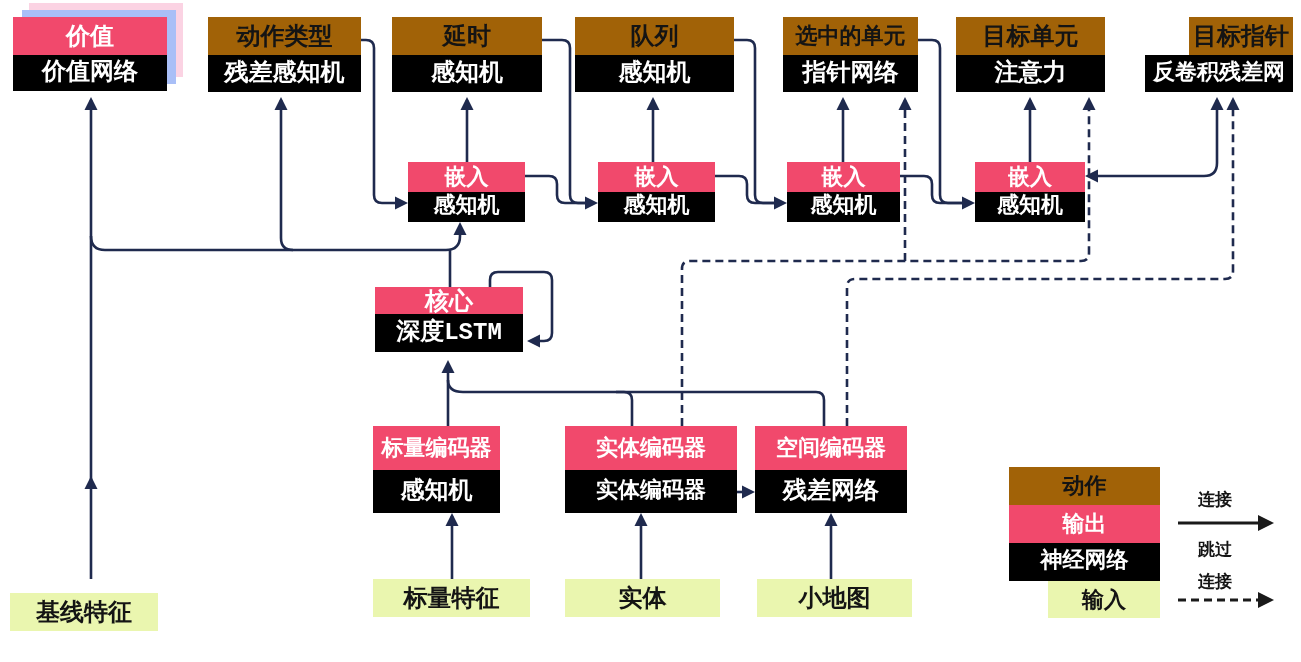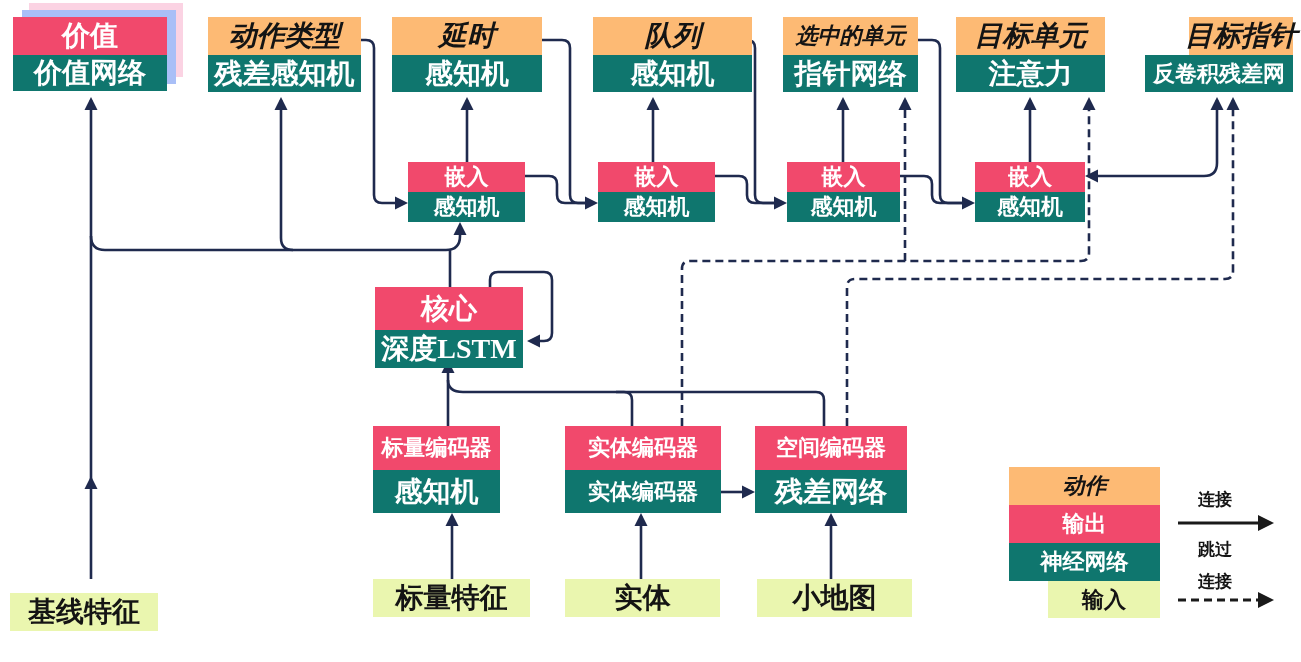--- a/index.html
+++ b/index.html
@@ -2,24 +2,24 @@
 <html><head>
 <meta charset="utf-8">
 <style>
   html,body{margin:0;padding:0;background:#ffffff;}
   body{width:1301px;height:662px;position:relative;overflow:hidden;
        font-family:"Liberation Serif","DejaVu Serif",serif;}
   .stage{position:absolute;left:0;top:0;width:1301px;height:662px;}
   svg.wires{position:absolute;left:0;top:0;z-index:1;}
   .node{position:absolute;z-index:3;display:flex;flex-direction:column;}
   .row{display:flex;align-items:center;justify-content:center;
-       font-weight:bold;font-size:28px;line-height:1;white-space:nowrap;}
-  .action{background:#fdba74;color:#141414;font-style:italic;}
+       font-weight:bold;font-size:24px;line-height:1;white-space:nowrap;}
+  .action{background:#a16207;color:#141414;}
   .output{background:#F1496C;color:#ffffff;}
-  .network{background:#0f766e;color:#ffffff;}
+  .network{background:#000000;color:#ffffff;font-family:Liberation Mono, monospace;}
   .input{background:#EAF6AF;color:#141414;}
   .shadow{position:absolute;z-index:2;}
   .legendbox{position:absolute;left:1009px;top:467px;width:151px;z-index:3;
              display:flex;flex-direction:column;}
   .legendbox .row{font-size:22px;}
   .arrowlabel{position:absolute;z-index:3;font-weight:bold;font-size:17px;
               color:#141414;width:60px;text-align:center;}
   .small{font-size:22px;}
 </style>
 </head>
@@ -100,21 +100,21 @@
     <div class="row network" style="height:36px;">价值网络</div>
   </div>
   <div class="node" style="left:208px;top:17px;width:153px;">
     <div class="row action" style="height:38px;">动作类型</div>
     <div class="row network" style="height:37px;">残差感知机</div>
   </div>
   <div class="node" style="left:392px;top:17px;width:150px;">
     <div class="row action" style="height:38px;">延时</div>
     <div class="row network" style="height:37px;">感知机</div>
   </div>
-  <div class="node" style="left:573px;top:17px;width:159px;padding-left:20px;">
+  <div class="node" style="left:555px;top:17px;width:159px;padding-left:20px;">
     <div class="row action" style="height:38px;">队列</div>
     <div class="row network" style="height:37px;">感知机</div>
   </div>
   <div class="node" style="left:783px;top:17px;width:135px;">
     <div class="row action small" style="height:38px;">选中的单元</div>
     <div class="row network" style="height:37px;">指针网络</div>
   </div>
   <div class="node" style="left:956px;top:17px;width:149px;">
     <div class="row action" style="height:38px;">目标单元</div>
     <div class="row network" style="height:37px;">注意力</div>
@@ -135,29 +135,29 @@
   <div class="node" style="left:787px;top:162px;width:113px;">
     <div class="row output small" style="height:30px;">嵌入</div>
     <div class="row network small" style="height:30px;">感知机</div>
   </div>
   <div class="node" style="left:975px;top:162px;width:110px;">
     <div class="row output small" style="height:30px;">嵌入</div>
     <div class="row network small" style="height:30px;">感知机</div>
   </div>
 
   <div class="node" style="left:375px;top:287px;width:148px;">
-    <div class="row output" style="height:43px;">核心</div>
+    <div class="row output" style="height:27px;">核心</div>
     <div class="row network" style="height:38px;">深度LSTM</div>
   </div>
 
   <div class="node" style="left:373px;top:426px;width:127px;">
     <div class="row output small" style="height:44px;">标量编码器</div>
     <div class="row network" style="height:43px;">感知机</div>
   </div>
-  <div class="node" style="left:565px;top:426px;width:156px;">
+  <div class="node" style="left:565px;top:426px;width:172px;">
     <div class="row output small" style="height:44px;">实体编码器</div>
     <div class="row network small" style="height:43px;">实体编码器</div>
   </div>
   <div class="node" style="left:755px;top:426px;width:152px;">
     <div class="row output small" style="height:44px;">空间编码器</div>
     <div class="row network" style="height:43px;">残差网络</div>
   </div>
 
   <div class="node" style="left:10px;top:579px;width:148px;margin-top:14px;">
     <div class="row input" style="height:38px;">基线特征</div>

